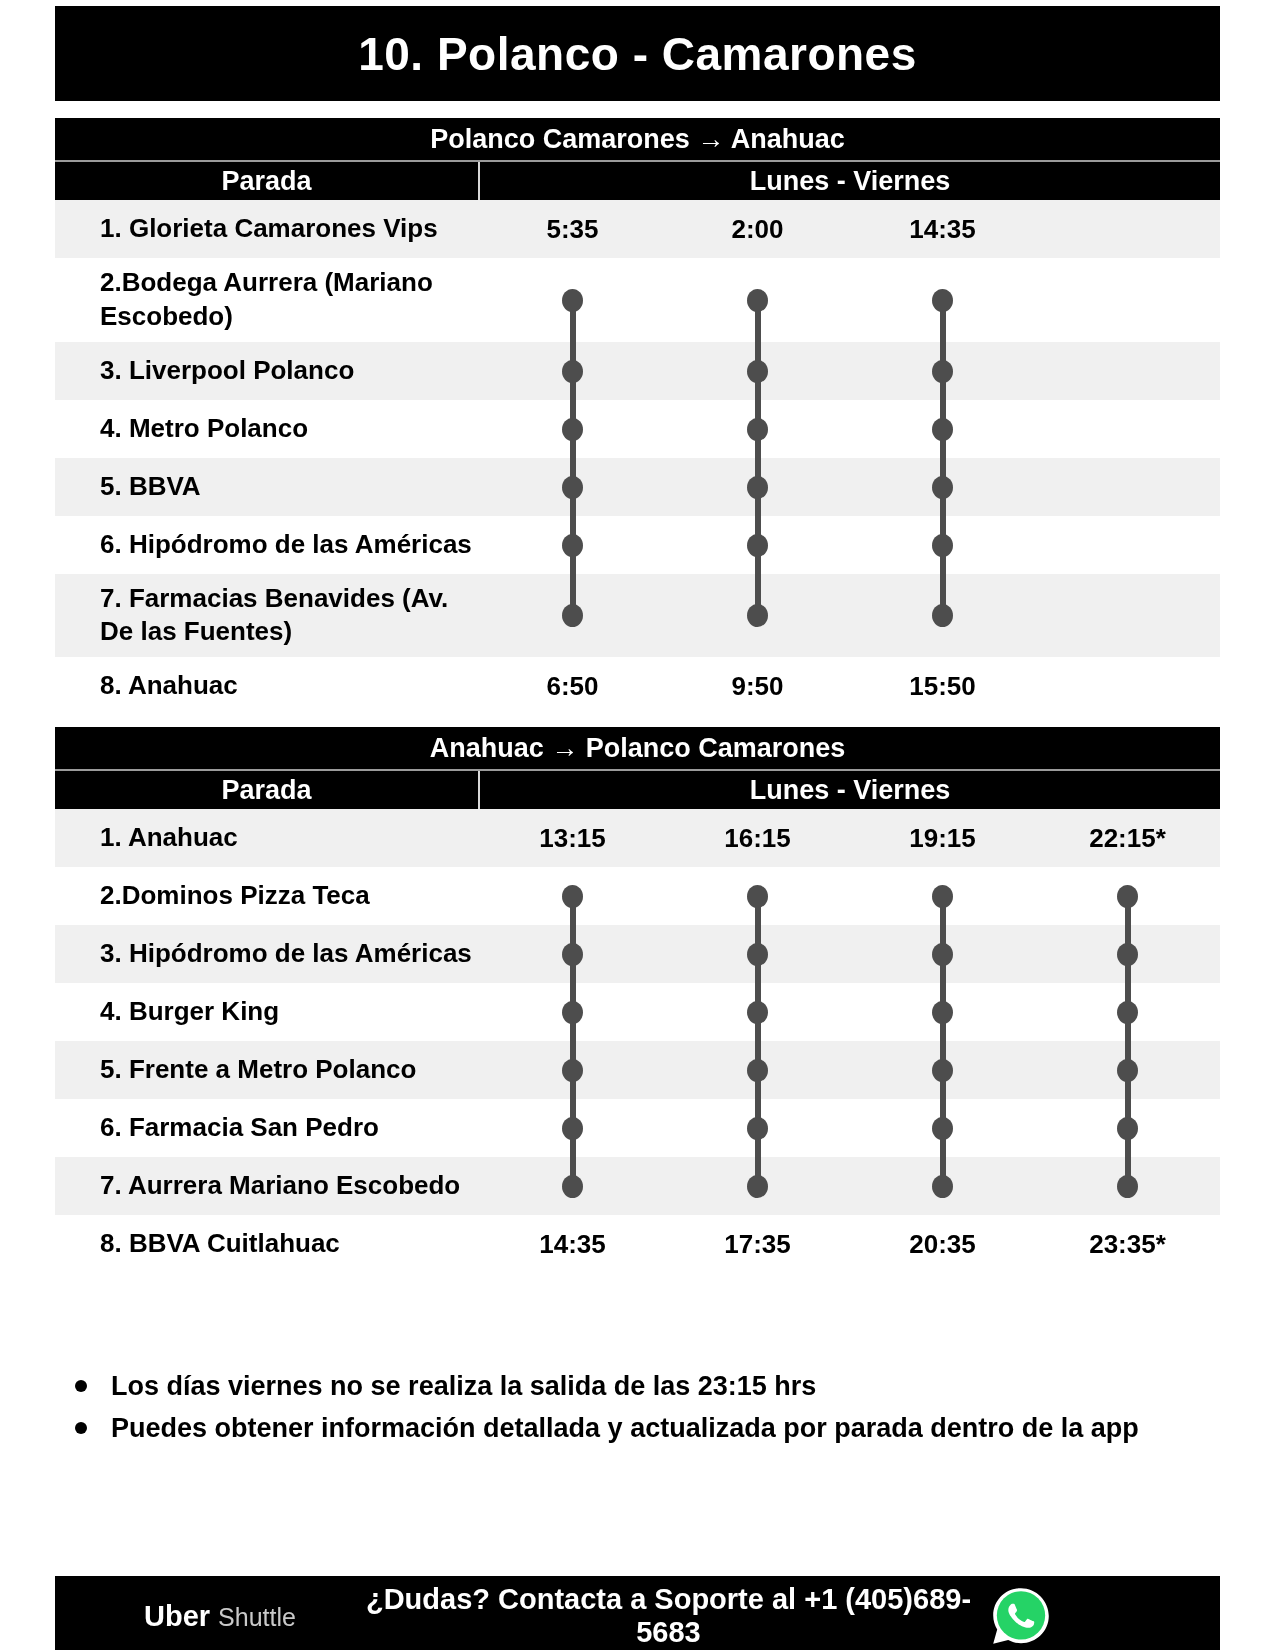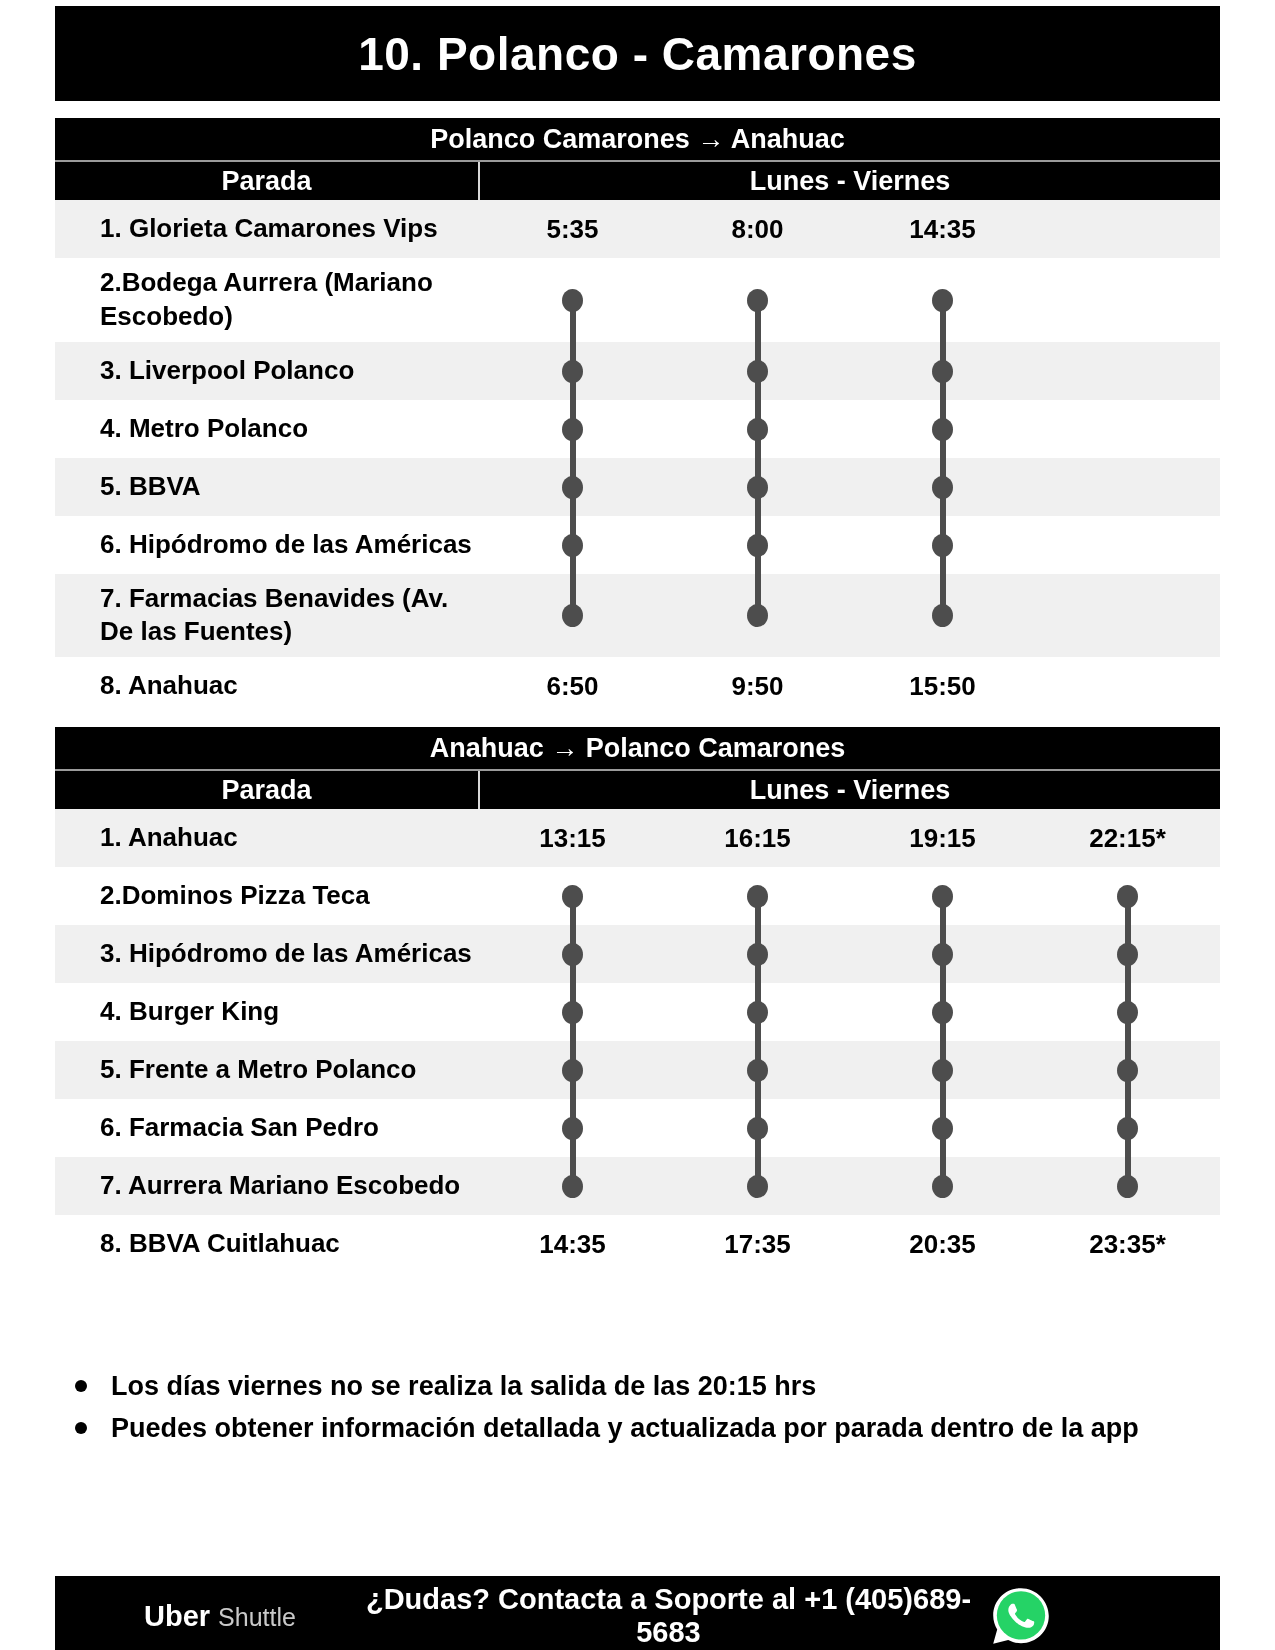--- a/index.html
+++ b/index.html
@@ -85,21 +85,21 @@
           <div class="hc">
             <span>Parada</span>
           </div>
           <div class="hc">
             <span>Lunes - Viernes</span>
           </div>
         </div>
         <div class="t-row">
           <div class="stop-cell">1. Glorieta Camarones Vips</div>
           <div class="time-cell">5:35</div>
-          <div class="time-cell">8:00</div>
+          <div class="time-cell">2:00</div>
           <div class="time-cell">14:35</div>
           <div class="time-cell"></div>
         </div>
         <div class="t-row">
           <div class="stop-cell">2.Bodega Aurrera (Mariano Escobedo)</div>
           <div class="time-cell">
             <div class="dot-track line-first"></div>
             <div class="stop-dot"></div>
           </div>
           <div class="time-cell">
@@ -339,21 +339,21 @@
           <div class="time-cell">17:35</div>
           <div class="time-cell">20:35</div>
           <div class="time-cell">23:35*</div>
         </div>
       </div>
     </div>
 
   <div class="notes" id="notes-mount">
       <div class="note-item">
         <div class="note-bullet"></div>
-        <div>Los días viernes no se realiza la salida de las 20:15 hrs</div>
+        <div>Los días viernes no se realiza la salida de las 23:15 hrs</div>
       </div>
       <div class="note-item">
         <div class="note-bullet"></div>
         <div>Puedes obtener información detallada y actualizada por parada dentro de la app</div>
       </div>
     </div>
 
   <div class="footer-bar">
     <div class="brand">
       <span class="b1">Uber</span>

